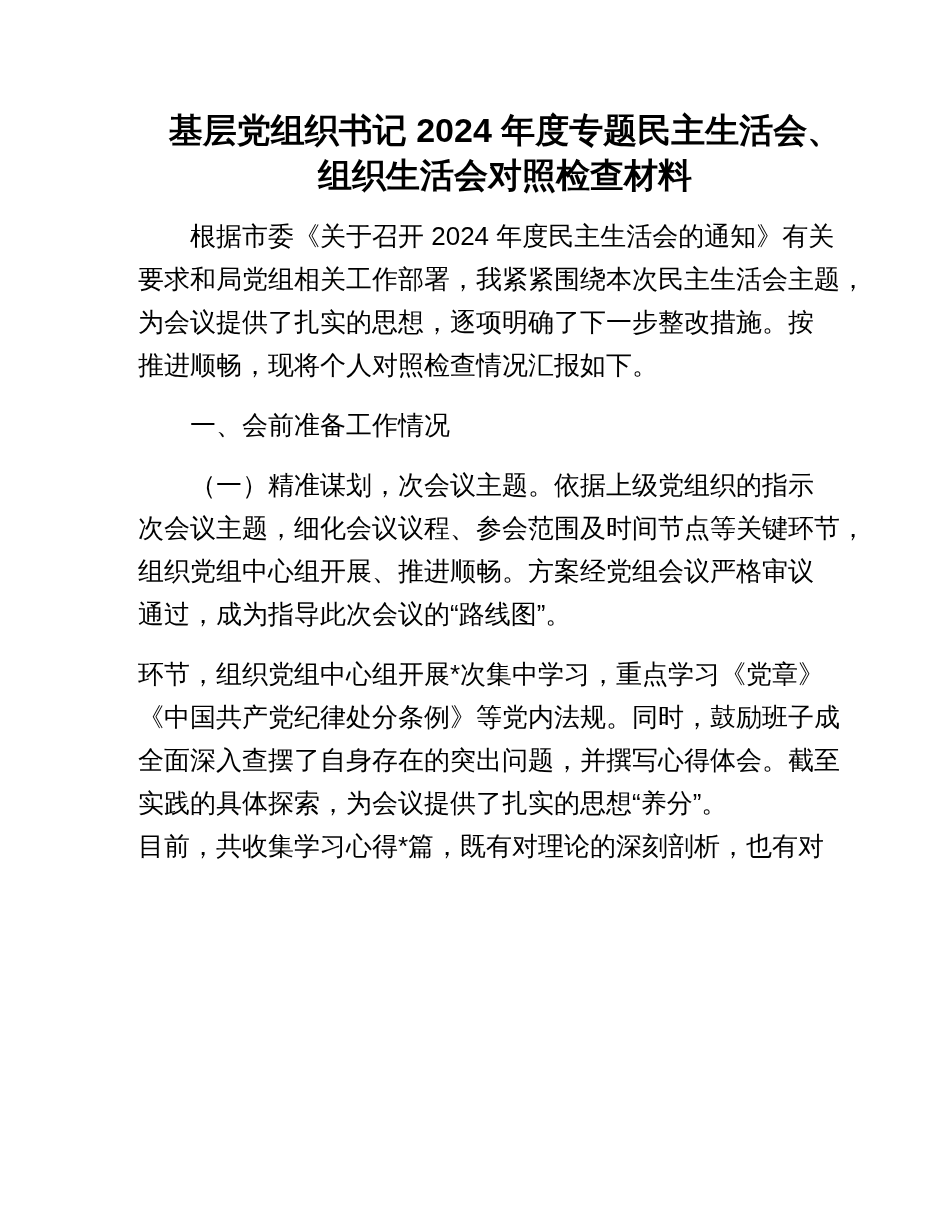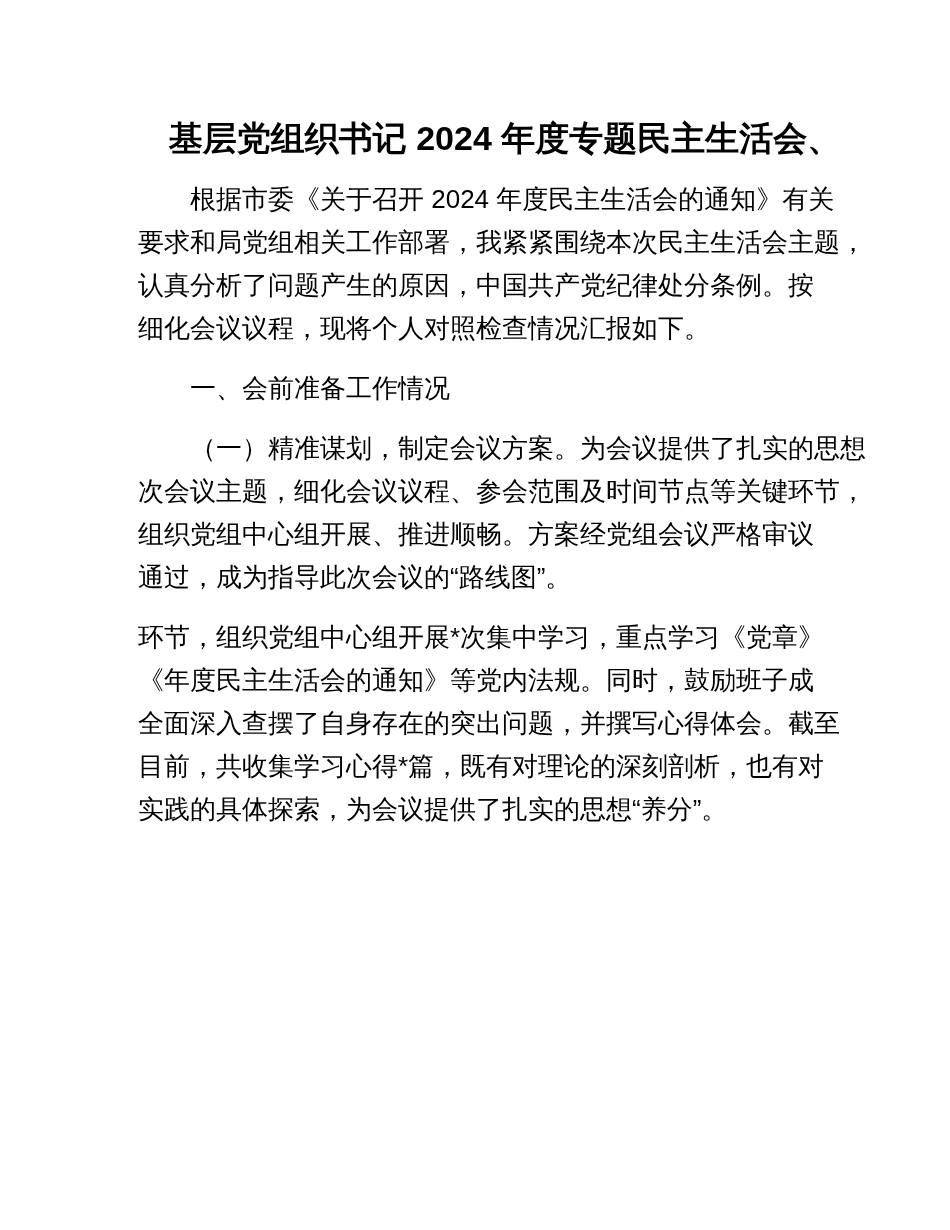--- a/index.html
+++ b/index.html
@@ -19,21 +19,21 @@
     position: absolute;
     left: 138px;
     top: 108px;
     width: 734px;
   }
   .doc-title {
     font-size: 34px;
     line-height: 45px;
     font-weight: 700;
     text-align: center;
-    margin: 8px 0 16px 0;
+    margin: 0 0 16px 0;
   }
   .title-line {
     white-space: nowrap;
   }
   .para {
     font-size: 26px;
     line-height: 43px;
     font-weight: 400;
     margin: 17px 0 12px 0;
   }
@@ -43,38 +43,39 @@
   .para .line.first {
     text-indent: 52px;
   }
 </style>
 </head>
 <body>
 
 <div class="content">
   <div class="doc-title">
     <div class="title-line">基层党组织书记 2024 年度专题民主生活会、</div>
+    <div class="title-line">组织生活会对照检查材料</div>
   </div>
   <div id="doc-body">
       <div class="para body">
         <div class="line first">根据市委《关于召开 2024 年度民主生活会的通知》有关</div>
         <div class="line">要求和局党组相关工作部署，我紧紧围绕本次民主生活会主题，</div>
-        <div class="line">认真分析了问题产生的原因，中国共产党纪律处分条例。按</div>
-        <div class="line">细化会议议程，现将个人对照检查情况汇报如下。</div>
+        <div class="line">为会议提供了扎实的思想，逐项明确了下一步整改措施。按</div>
+        <div class="line">推进顺畅，现将个人对照检查情况汇报如下。</div>
       </div>
       <div class="para heading">
         <div class="line first">一、会前准备工作情况</div>
       </div>
       <div class="para body">
-        <div class="line first">（一）精准谋划，制定会议方案。为会议提供了扎实的思想</div>
+        <div class="line first">（一）精准谋划，次会议主题。依据上级党组织的指示</div>
         <div class="line">次会议主题，细化会议议程、参会范围及时间节点等关键环节，</div>
         <div class="line">组织党组中心组开展、推进顺畅。方案经党组会议严格审议</div>
         <div class="line">通过，成为指导此次会议的“路线图”。</div>
       </div>
       <div class="para body">
         <div class="line">环节，组织党组中心组开展*次集中学习，重点学习《党章》</div>
-        <div class="line">《年度民主生活会的通知》等党内法规。同时，鼓励班子成</div>
+        <div class="line">《中国共产党纪律处分条例》等党内法规。同时，鼓励班子成</div>
         <div class="line">全面深入查摆了自身存在的突出问题，并撰写心得体会。截至</div>
+        <div class="line">实践的具体探索，为会议提供了扎实的思想“养分”。</div>
         <div class="line">目前，共收集学习心得*篇，既有对理论的深刻剖析，也有对</div>
-        <div class="line">实践的具体探索，为会议提供了扎实的思想“养分”。</div>
       </div>
     </div>
 </div>
 
 </body></html>

